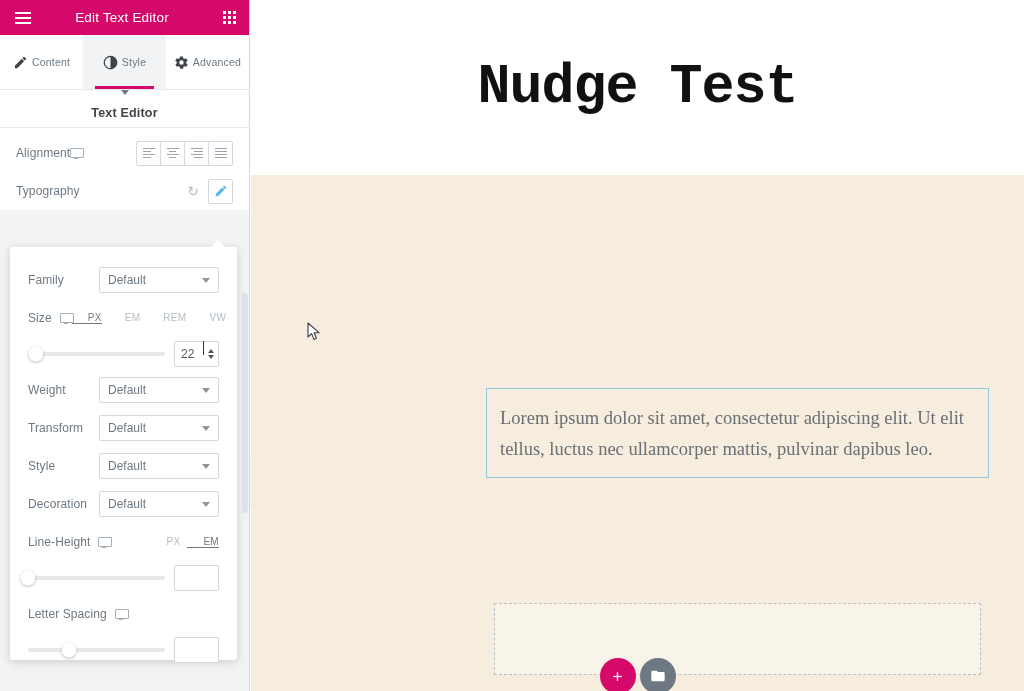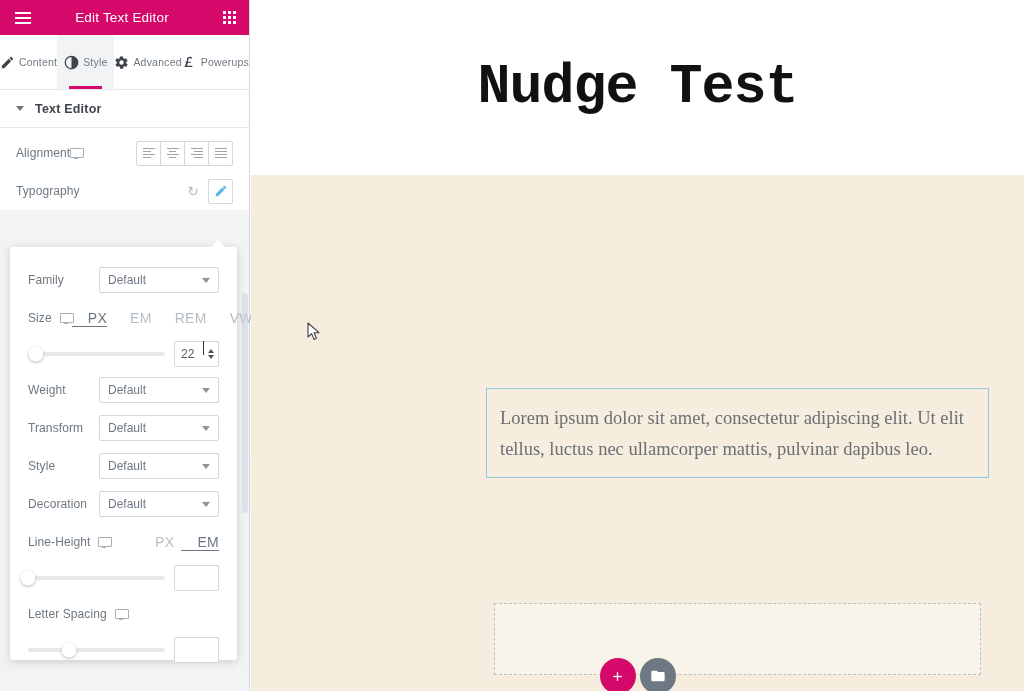--- a/index.html
+++ b/index.html
@@ -71,20 +71,21 @@
   .tab .ti { height: 16px; display: flex; align-items: center; color: #3f444b; }
   .tab .tl { font-size: 10.5px; color: #6d7882; letter-spacing: .2px; }
 
   
   .section-head {
     height: 38px; display: flex; align-items: center;
     padding: 0 16px; gap: 11px;
     background: #ffffff;
     border-bottom: 1px solid #e6e9ec;
     cursor: pointer;
+    flex-direction: column;
   }
   .section-head .caret {
     width: 0; height: 0;
     border-left: 4.5px solid transparent; border-right: 4.5px solid transparent;
     border-top: 5px solid #6d7882;
   }
   .section-head .st { font-size: 12.5px; font-weight: bold; color: #3f444b; letter-spacing: .2px; }
 
   
   .panel-body { background: #ffffff; padding-top: 6px; }
@@ -184,21 +185,21 @@
     position: relative;
   }
   .select-box .sv { flex: 1; }
   .select-box .caret-d {
     width: 0; height: 0;
     border-left: 4px solid transparent; border-right: 4px solid transparent;
     border-top: 5px solid #8d959c;
   }
   .units { margin-left: auto; display: flex; gap: 7px; }
   .units span {
-    font-size: 14px; color: #b6bec4; cursor: pointer; letter-spacing: .3px; padding-left: 16px;
+    font-size: 10px; color: #b6bec4; cursor: pointer; letter-spacing: .3px; padding-left: 16px;
   }
   .units span.on { color: #6d7882; border-bottom: 1px solid #6d7882; }
 
   .slider-row { display: flex; align-items: center; height: 34px; }
   .slider {
     position: relative; width: 137px; height: 4px;
     background: #e6e9ec; border-radius: 2px; cursor: pointer;
   }
   .slider .knob {
     position: absolute; top: 50%; transform: translate(-50%, -50%);
@@ -349,28 +350,20 @@
         </span>
         <span class="tl">Style</span>
       </div>
       <div class="tab">
         <span class="ti">
           <svg width="15" height="15" viewBox="0 0 24 24" fill="#3f444b">
               <path d="M19.4 13a7.6 7.6 0 0 0 0-2l2.1-1.6a.5.5 0 0 0 .1-.6l-2-3.4a.5.5 0 0 0-.6-.2l-2.5 1a7.3 7.3 0 0 0-1.7-1l-.4-2.6a.5.5 0 0 0-.5-.4h-4a.5.5 0 0 0-.5.4l-.4 2.6a7.3 7.3 0 0 0-1.7 1l-2.5-1a.5.5 0 0 0-.6.2l-2 3.4a.5.5 0 0 0 .1.6L4.6 11a7.6 7.6 0 0 0 0 2l-2.1 1.6a.5.5 0 0 0-.1.6l2 3.4c.1.2.4.3.6.2l2.5-1c.5.4 1.1.8 1.7 1l.4 2.6c0 .3.2.4.5.4h4c.3 0 .5-.1.5-.4l.4-2.6c.6-.2 1.2-.6 1.7-1l2.5 1c.2.1.5 0 .6-.2l2-3.4a.5.5 0 0 0-.1-.6L19.4 13zM12 15.5A3.5 3.5 0 1 1 15.5 12 3.5 3.5 0 0 1 12 15.5z"></path>
             </svg>
         </span>
         <span class="tl">Advanced</span>
-      </div>
-      <div class="tab">
-        <span class="ti">
-          <svg width="15" height="15" viewBox="0 0 24 24" fill="#3f444b">
-              <path d="M16.5 4.2c-1-.9-2.3-1.4-3.8-1.4-2.9 0-5 2-5 4.9 0 1-.2 2-.5 3H5.5v1.8h1.2c-.3 1.6-1 3.1-2.2 4.6v2.1h12v-2.1H7.8c.9-1.4 1.5-2.9 1.7-4.6h4.9V10.7H9.6c.2-1 .3-2 .3-2.9 0-1.7 1.1-2.8 2.8-2.8.9 0 1.7.3 2.4.9l1.4-1.7z"></path>
-            </svg>
-        </span>
-        <span class="tl">Powerups</span>
       </div>
     </div>
 
     <div class="section-head">
       <span class="caret"></span>
       <span class="st">Text Editor</span>
     </div>
 
     <div class="panel-body">
 

